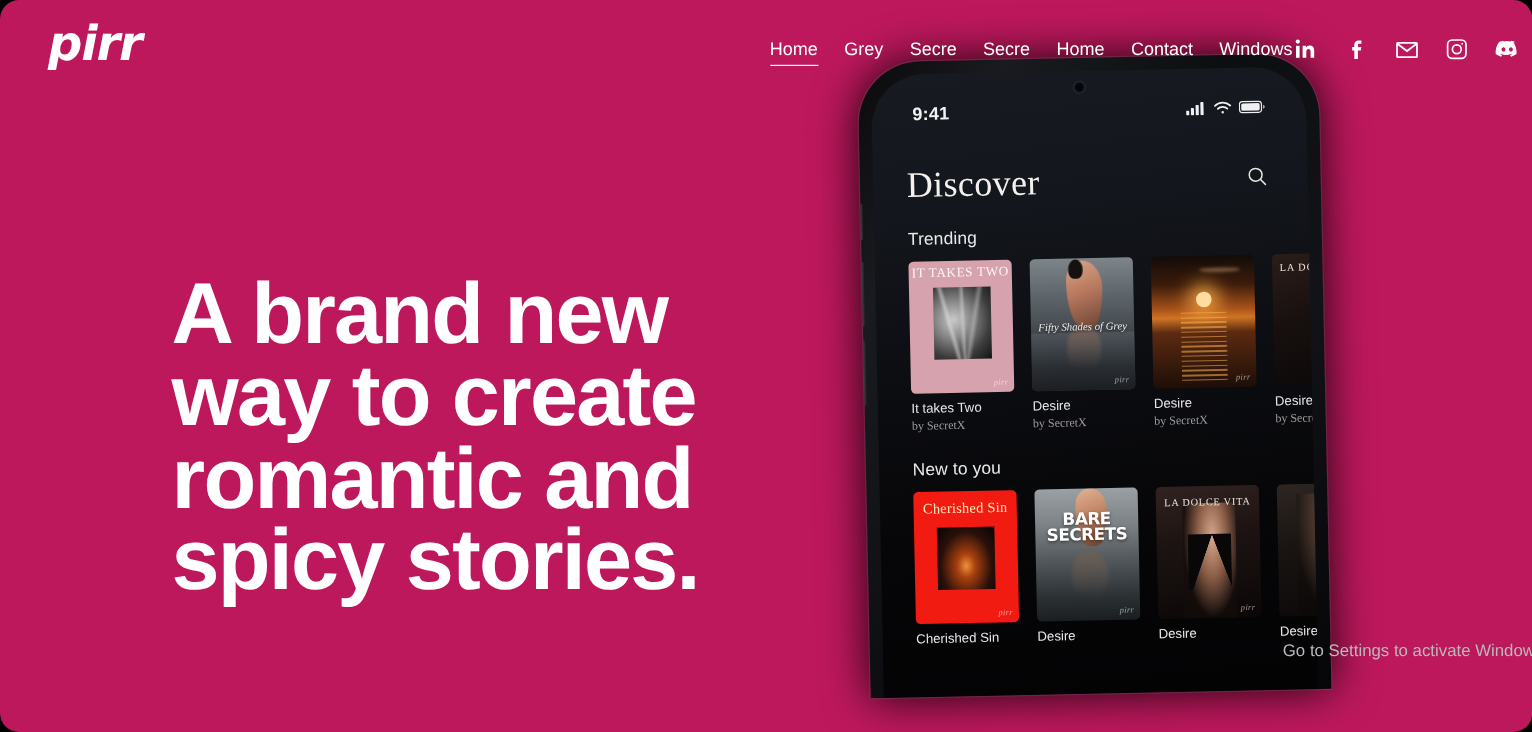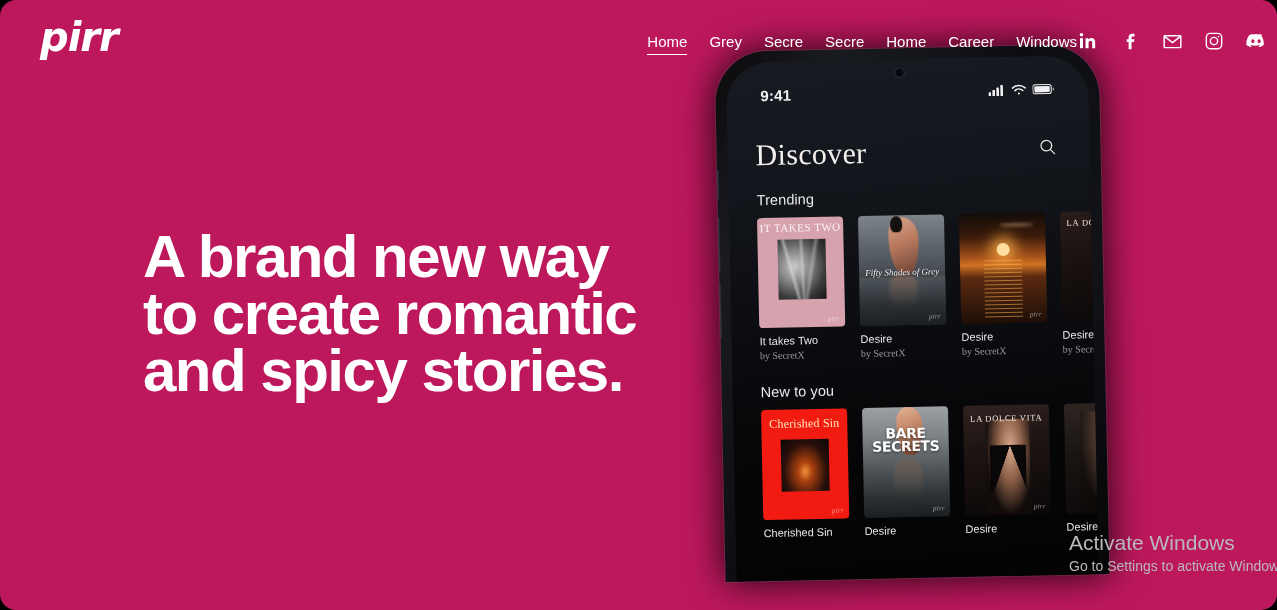--- a/index.html
+++ b/index.html
@@ -45,21 +45,21 @@
     justify-content:center; cursor:pointer;
   }
   .social svg{ display:block; }
 
   
   #hero{
     position:absolute; left:143px; top:228px; width:520px; z-index:20;
   }
   #headline{
     font-family:"Liberation Sans", sans-serif;
-    font-weight:700; font-size:60px; line-height:0.95;
+    font-weight:700; font-size:72px; line-height:0.95;
     letter-spacing:-1.5px; color:#fff;
   }
 
   
   #phone-wrap{
     position:absolute; left:706px; top:28px; width:412px; height:540px;
     z-index:10;
   }
   #phone-frame{
     position:absolute; left:14px; top:20px; width:384px; height:530px;
@@ -331,21 +331,21 @@
   <div id="header">
 
     <div id="logo">pirr</div>
 
     <nav id="nav">
       <a class="nav-link active">Home</a>
       <a class="nav-link">Grey</a>
       <a class="nav-link">Secre</a>
       <a class="nav-link">Secre</a>
       <a class="nav-link">Home</a>
-      <a class="nav-link">Career</a>
+      <a class="nav-link">Contact</a>
       <a class="nav-link">Windows</a>
     </nav>
 
     <div id="socials">
       <span class="social">
         <svg width="20" height="20" viewBox="0 0 24 24" fill="#fff">
           <rect x="2.4" y="8.6" width="3.6" height="12"></rect>
           <circle cx="4.2" cy="4.4" r="2.1"></circle>
           <path d="M9 8.6h3.4v1.7c.6-1.1 2-2 3.7-2 3 0 4.5 1.9 4.5 5.3v7h-3.6v-6.3c0-1.7-.7-2.6-2.1-2.6-1.3 0-2.2.9-2.2 2.6v6.3H9z"></path>
         </svg>
@@ -506,18 +506,17 @@
               <div class="card-title">Desire</div>
             </div>
           </div>
 
         </div>
       </div>
     </div>
   </div>
 
   <div id="watermark">
-    <div id="wm-title">Activate Windows</div>
     <div id="wm-sub">Go to Settings to activate Windows</div>
   </div>
 
 
 </div>
 
 </body></html>

